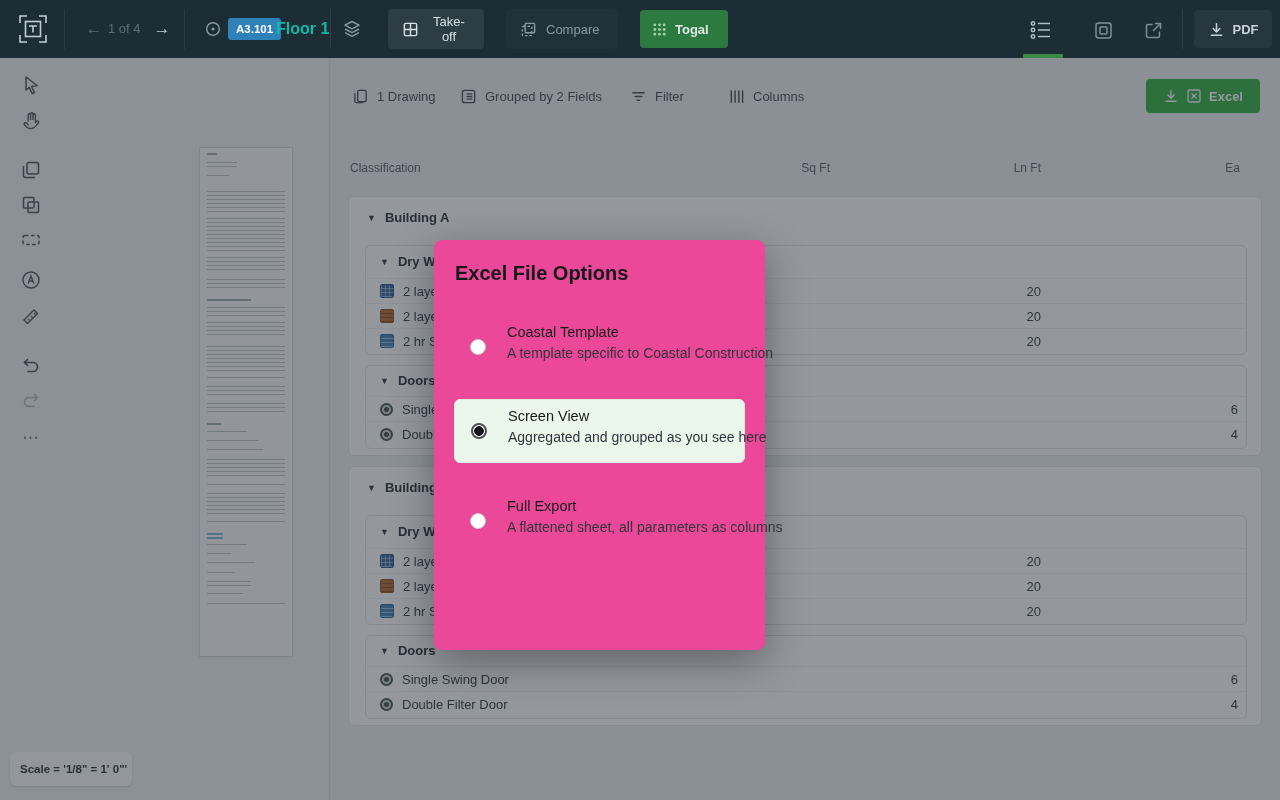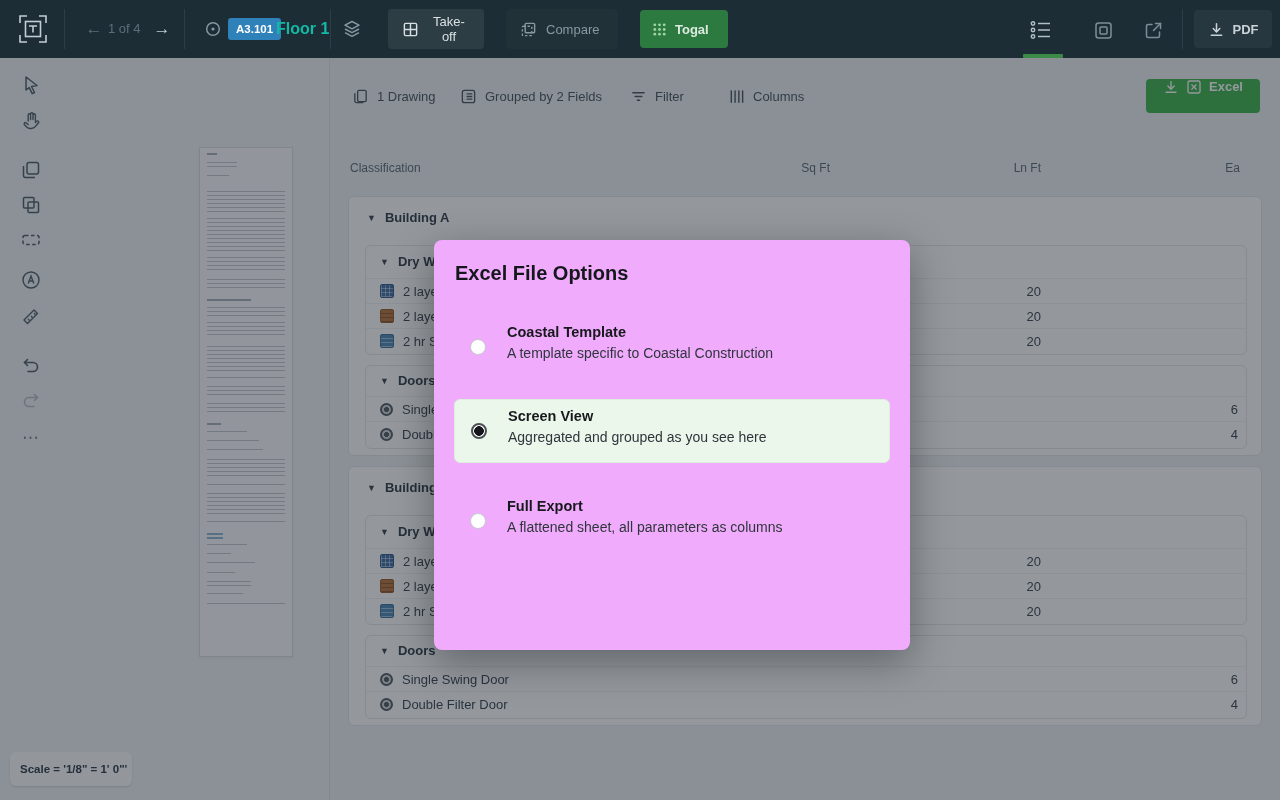--- a/index.html
+++ b/index.html
@@ -41,21 +41,21 @@
   .tl.head{background:repeating-linear-gradient(to bottom,#a7aeb5 0 2px,transparent 2px 5px)}
   .tl.blue{background:repeating-linear-gradient(to bottom,#8ab4d2 0 2px,transparent 2px 4px)}
   .scale-pill{position:absolute;left:10px;top:694px;width:122px;height:34px;background:#fdfdfe;border-radius:6px;
               box-shadow:0 1px 2px rgba(0,0,0,.12);font-size:11.5px;font-weight:bold;color:#2c3944;
               display:flex;align-items:center;padding-left:10px;white-space:nowrap}
 
   
   .chip{position:absolute;top:82px;height:28px;display:flex;align-items:center;gap:8px;
         font-size:13px;color:#46525c;font-weight:500}
   .excel-btn{position:absolute;left:1146px;top:79px;width:114px;height:34px;background:#3eb44a;border-radius:4px;
-             display:flex;justify-content:center;gap:7px;color:#fff;font-size:13px;font-weight:600}
+             display:flex;align-items:center;justify-content:center;gap:7px;color:#fff;font-size:13px;font-weight:600}
 
   
   .thead{position:absolute;top:161px;font-size:12px;color:#5b6873}
   .card{position:absolute;left:348px;width:914px;height:260px;background:#fff;border:1px solid #e1e4e6;border-radius:6px}
   .ghead{position:absolute;left:18px;top:13px;font-size:13px;font-weight:bold;color:#2f3a44;display:flex;gap:9px;align-items:center}
   .caret{font-size:9px;color:#39434d}
   .subcard{position:absolute;left:16px;width:882px;background:#fff;border:1px solid #e5e7e9;border-radius:6px}
   .sghead{position:absolute;left:14px;top:8px;font-size:13px;font-weight:bold;color:#2f3a44;display:flex;gap:9px;align-items:center}
   .trow{position:absolute;left:0;right:0;height:25px;border-top:1px solid #f0f2f3;
         display:flex;align-items:center;padding-left:14px;gap:9px}
@@ -65,28 +65,28 @@
   .swatch{width:14px;height:14px;border-radius:2px;flex:0 0 auto}
   .sw-blue-grid{background:#3e6ca3;background-image:repeating-linear-gradient(0deg,rgba(255,255,255,.4) 0 1px,transparent 1px 4px),
                 repeating-linear-gradient(90deg,rgba(255,255,255,.4) 0 1px,transparent 1px 4px);border:1px solid #34588a}
   .sw-orange{background:#b5713a;background-image:repeating-linear-gradient(0deg,rgba(60,30,5,.35) 0 1.5px,transparent 1.5px 4px);border:1px solid #96592a}
   .sw-blue-stripe{background:#4a86b4;background-image:repeating-linear-gradient(0deg,rgba(255,255,255,.45) 0 1.5px,transparent 1.5px 4px);border:1px solid #3a6f99}
   .sw-door{width:13px;height:13px;border-radius:50%;border:2px solid #51595f;
            background:radial-gradient(circle,#51595f 2.5px,#cfd3d6 2.8px)}
 
   
   .overlay{position:absolute;left:0;top:58px;right:0;bottom:0;background:rgba(27,36,46,.47);z-index:40}
-  .modal{position:absolute;left:434px;top:240px;width:476px;height:410px;background:#f0abfc;border-radius:8px;
+  .modal{position:absolute;left:434px;top:240px;width:331px;height:410px;background:#ec4899;border-radius:8px;
          box-shadow:0 12px 40px rgba(0,0,0,.35);z-index:50}
   .m-title{position:absolute;left:21px;top:22px;font-size:20px;font-weight:bold;color:#15181b}
   .m-option{position:absolute;left:20px;right:20px;height:64px;border-radius:6px}
   .m-option.selected{background:#ecf7ec;border:1px solid #dcefdc}
   .radio{position:absolute;left:16px;top:23px;width:16px;height:16px;border-radius:50%;border:1.5px solid #c6cacd;background:#fff}
   .radio.checked{border:2px solid #4a4f54;background:radial-gradient(circle,#141619 4.6px,#fff 5px)}
-  .o-title{position:absolute;left:53px;top:8px;font-size:14.5px;font-weight:bold;color:#17191c}
+  .o-title{position:absolute;left:53px;top:8px;font-size:14.5px;font-weight:normal;color:#17191c}
   .o-desc{position:absolute;left:53px;top:29px;font-size:14px;color:#2f353b;white-space:nowrap}
   .m-footer{position:absolute;left:0;right:0;top:338px;height:72px;background:#fbfbfc;border-top:1px solid #e9eaeb;
             border-radius:0 0 8px 8px}
   .cancel-btn{position:absolute;left:21px;top:17px;width:182px;height:35px;background:#fff;border:1px solid #d8dadc;
               border-radius:6px;font-size:14px;font-weight:600;color:#2e3338}
   .dl-btn{position:absolute;left:211px;top:17px;width:180px;height:35px;background:#3eb44a;border-radius:6px;
           display:flex;align-items:center;justify-content:center;gap:9px;color:#fff;font-size:14px;font-weight:600}
 
   svg{display:block}
 </style>

